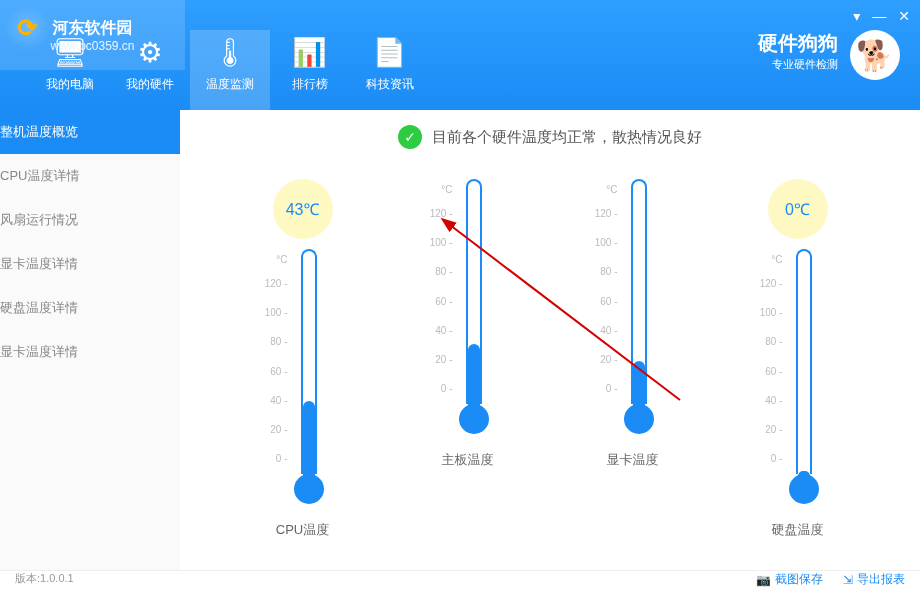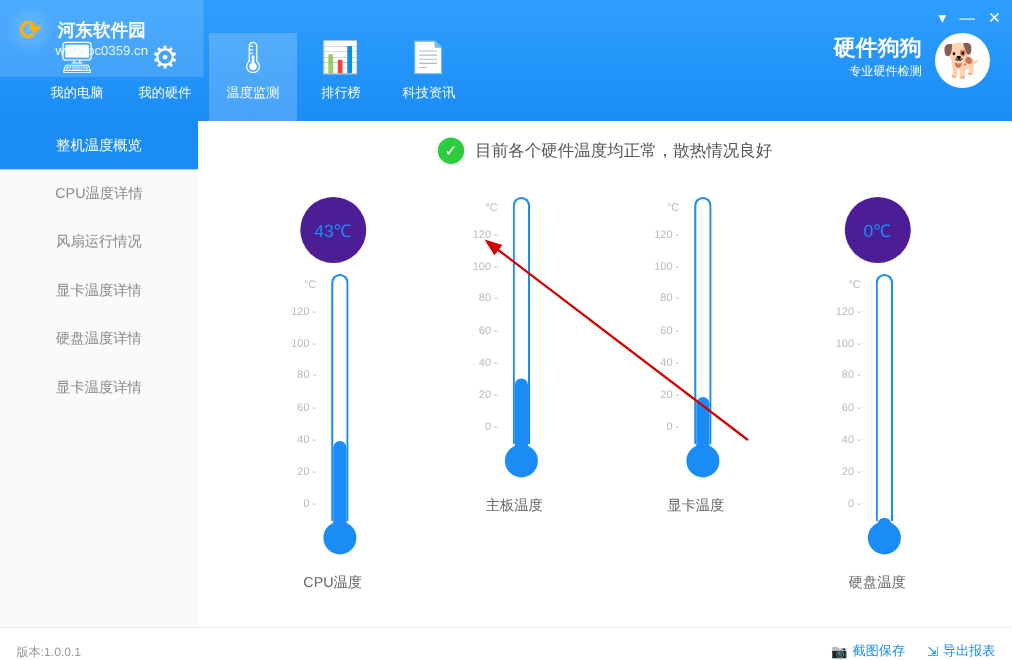--- a/index.html
+++ b/index.html
@@ -101,21 +101,20 @@
     
     .sidebar {
       width: 180px;
       background: #fafafa;
       padding-top: 0;
     }
     .sidebar-item {
       height: 44px;
       display: flex;
       align-items: center;
-      justify-content: center;
       font-size: 13px;
       color: #888;
       cursor: pointer;
     }
     .sidebar-item.active {
       background: #1b8cf5;
       color: #fff;
     }
     
     .main {
@@ -145,21 +144,21 @@
       justify-content: space-around;
       padding: 0 20px;
     }
     .thermo-col {
       display: flex;
       flex-direction: column;
       align-items: center;
     }
     .temp-badge {
       width: 60px; height: 60px; border-radius: 50%;
-      background: #4c1d95;
+      background: #fef9c3;
       display: flex; align-items: center; justify-content: center;
       color: #1b8cf5;
       font-size: 16px;
       margin-bottom: 10px;
     }
     
     .thermo-wrap {
       position: relative;
       height: 260px;
       width: 100px;
@@ -224,21 +223,21 @@
     .arrow {
       position: absolute;
       top: 100px;
       left: 250px;
       pointer-events: none;
     }
     
     .footer {
       height: 30px;
       display: flex;
-      align-items: flex-end;
+      align-items: flex-start;
       padding: 0 15px;
       font-size: 11px;
       color: #999;
       border-top: 1px solid #eee;
       gap: 36px;
     }
     .footer-right {
       margin-left: auto;
       display: flex;
       gap: 20px;

